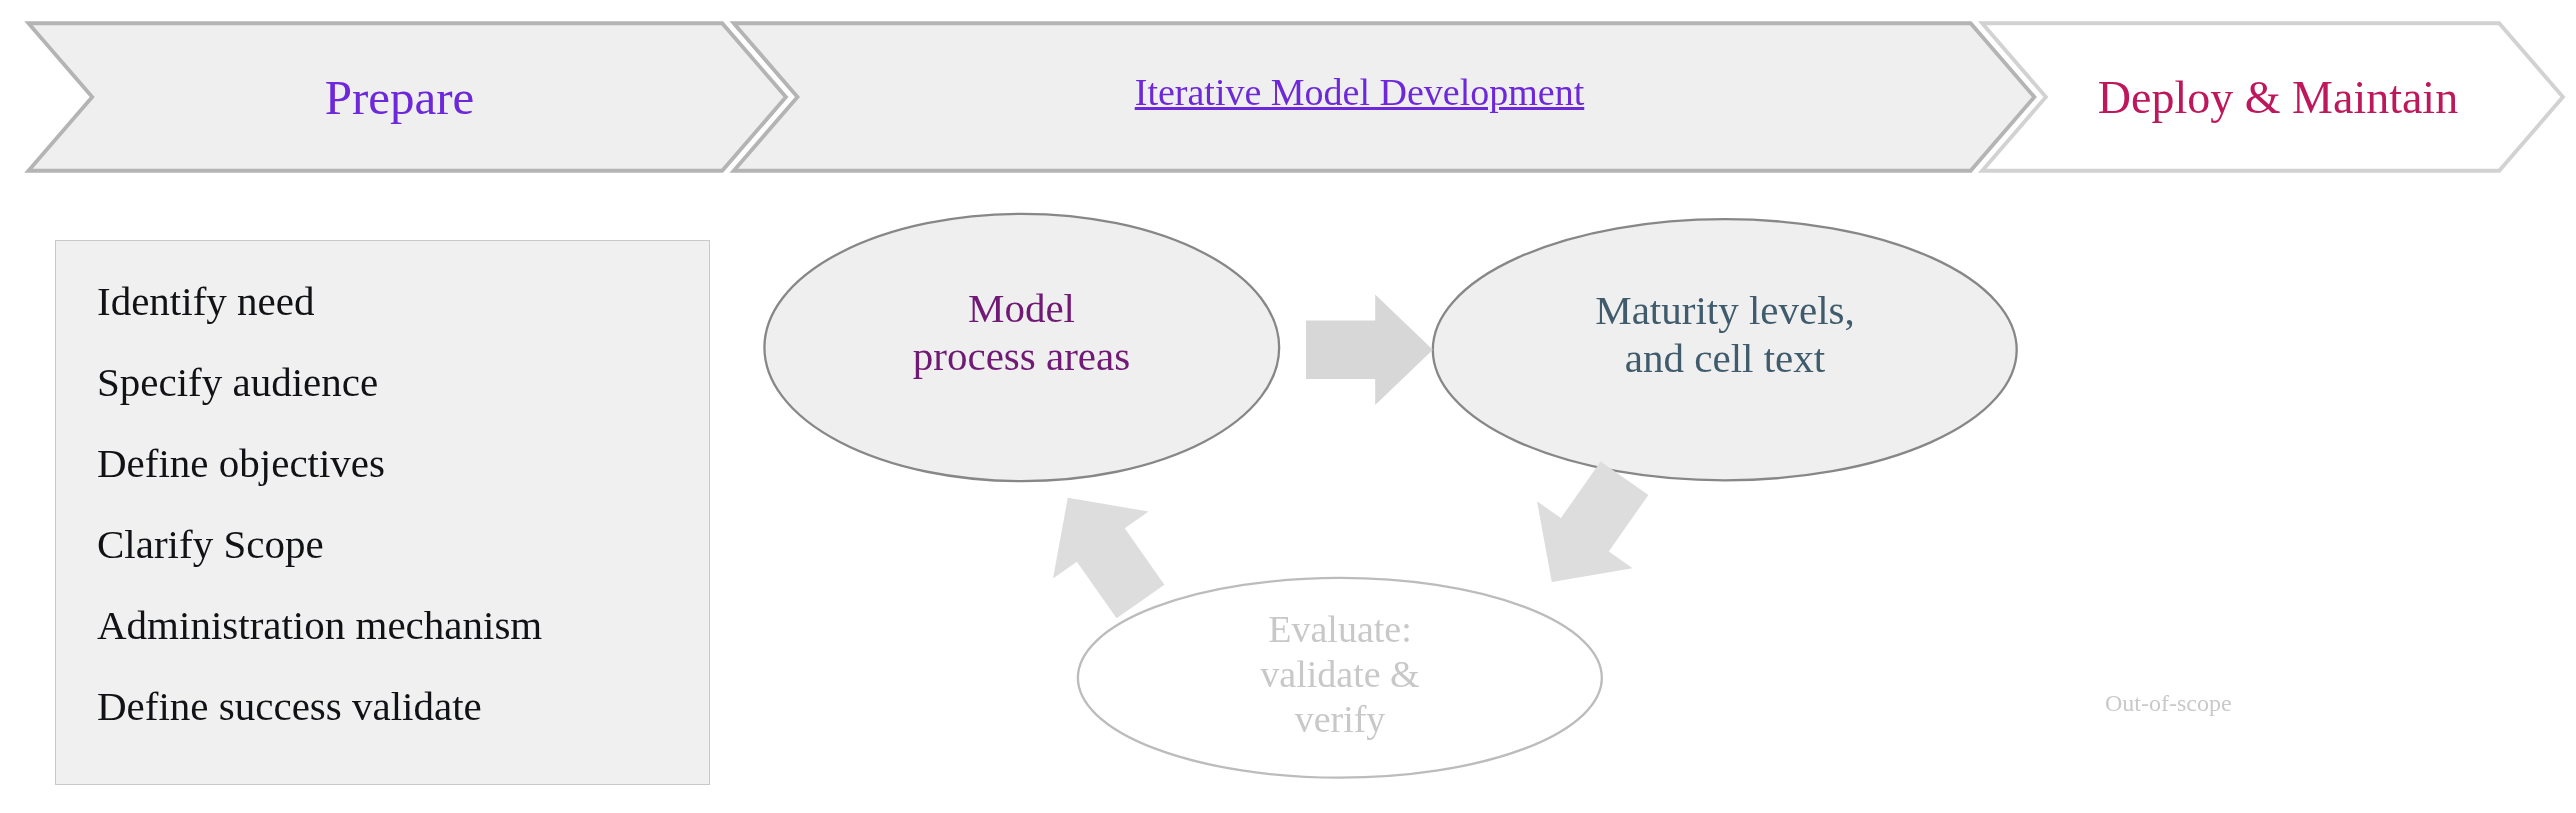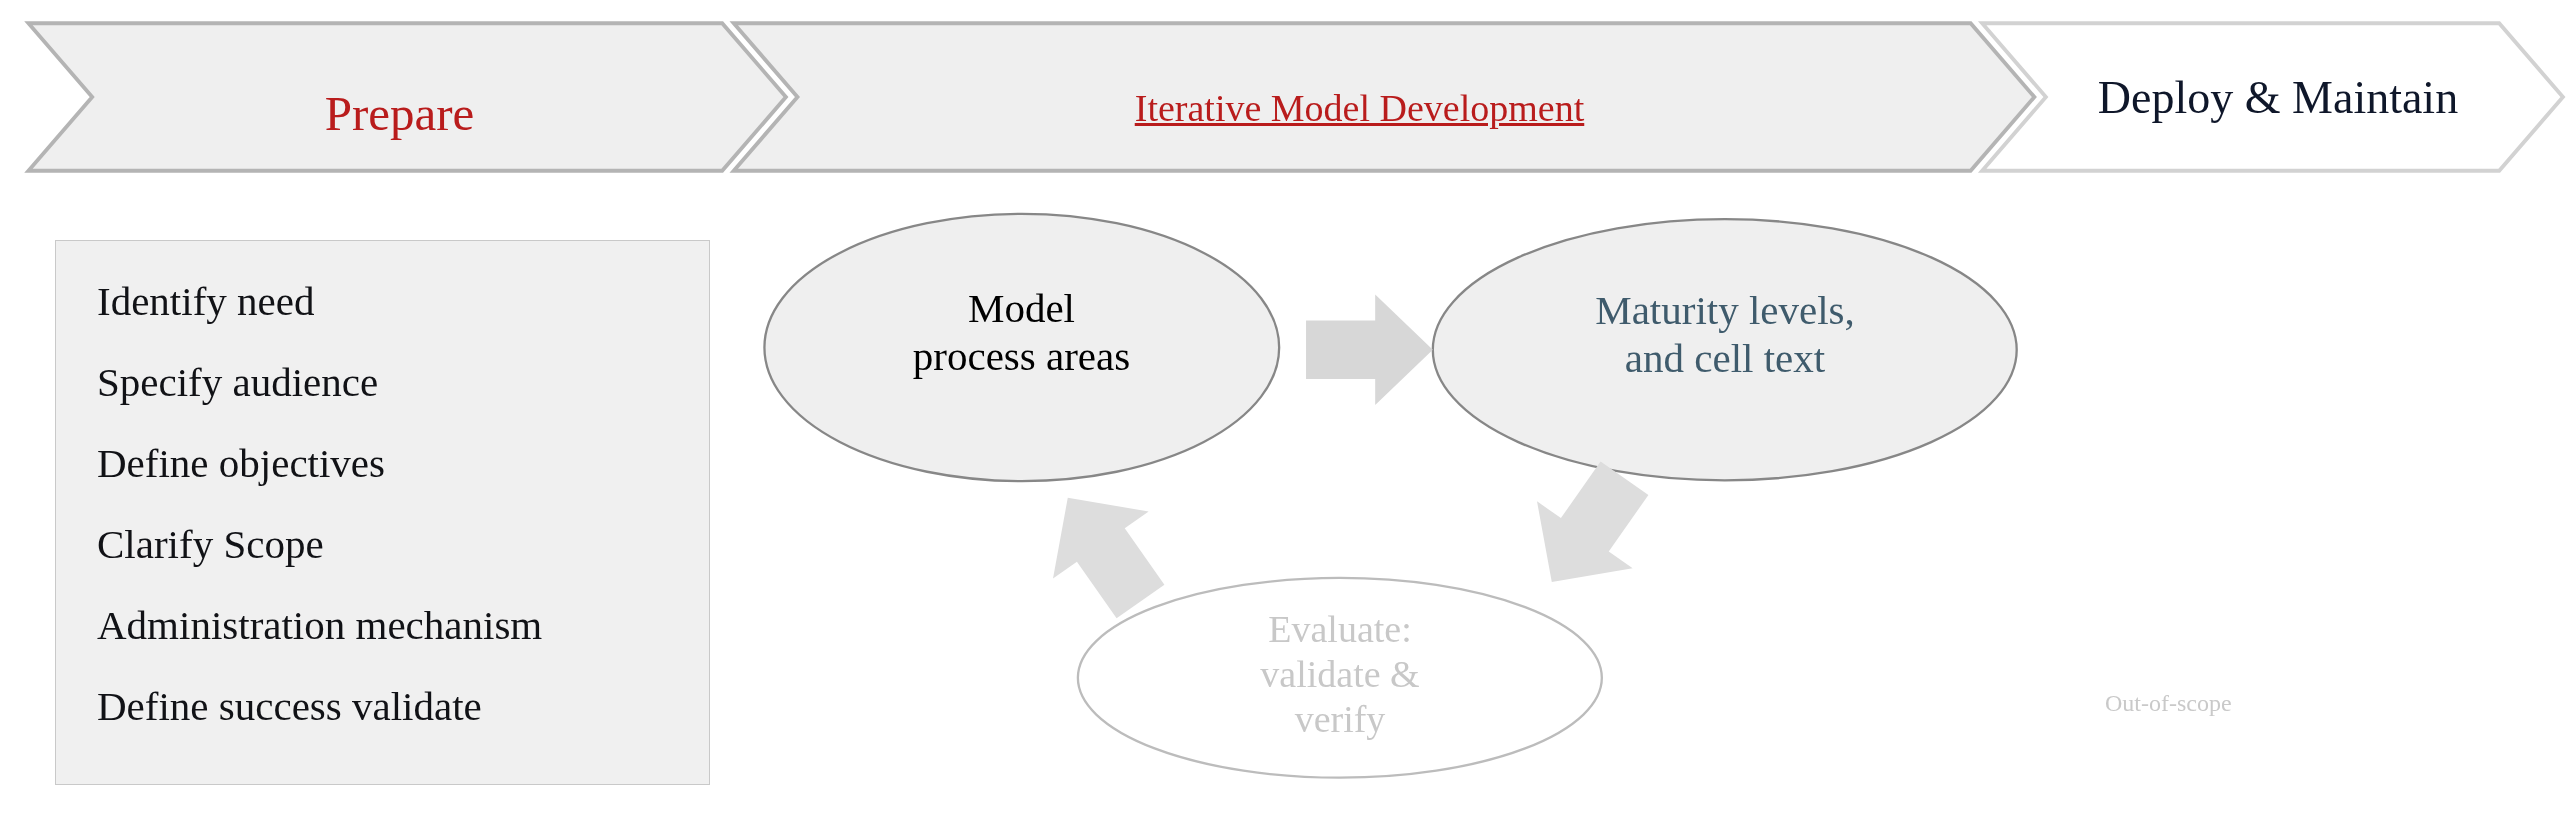--- a/index.html
+++ b/index.html
@@ -30,22 +30,22 @@
   }
 
   
   .phase-label {
     position: absolute;
     text-align: center;
     white-space: nowrap;
     font-family: "Liberation Serif", "DejaVu Serif", serif;
     line-height: 1;
   }
-  .phase-label.dark  { color: #b91c1c; margin-top: 16px; }
-  .phase-label.faded { color: #0f172a; }
+  .phase-label.dark  { color: #6d28d9; }
+  .phase-label.faded { color: #be185d; }
 
   #phase-label-0 {
     left: 100px;  top: 73px;  width: 599px;
     font-size: 49px;
   }
   #phase-label-1 {
     left: 791px; top: 73px;  width: 1137px;
     font-size: 38px;
     text-decoration: underline;
   }
@@ -80,21 +80,21 @@
   .ellipse-label {
     position: absolute;
     text-align: center;
     line-height: 1.18;
     font-family: "Liberation Serif", "DejaVu Serif", serif;
     white-space: pre-line;
   }
   #ellipse-label-model {
     left: 764px; top: 284px; width: 515px;
     font-size: 41px;
-    color: #000000;
+    color: #701a75;
   }
   #ellipse-label-maturity {
     left: 1433px; top: 286px; width: 584px;
     font-size: 41px;
     color: #3f5b6c;
     text-align: center;
   }
   #ellipse-label-evaluate {
     left: 1078px; top: 607px; width: 524px;
     font-size: 38px;

